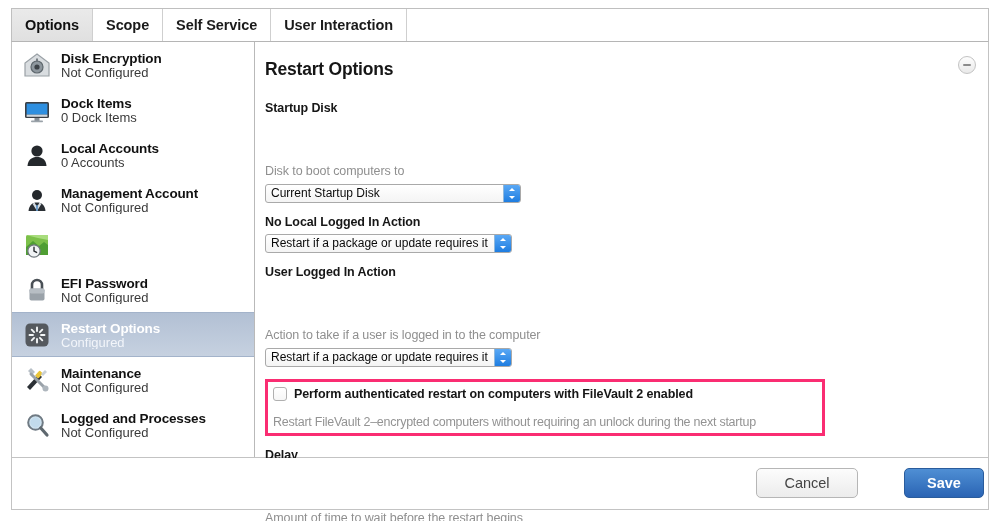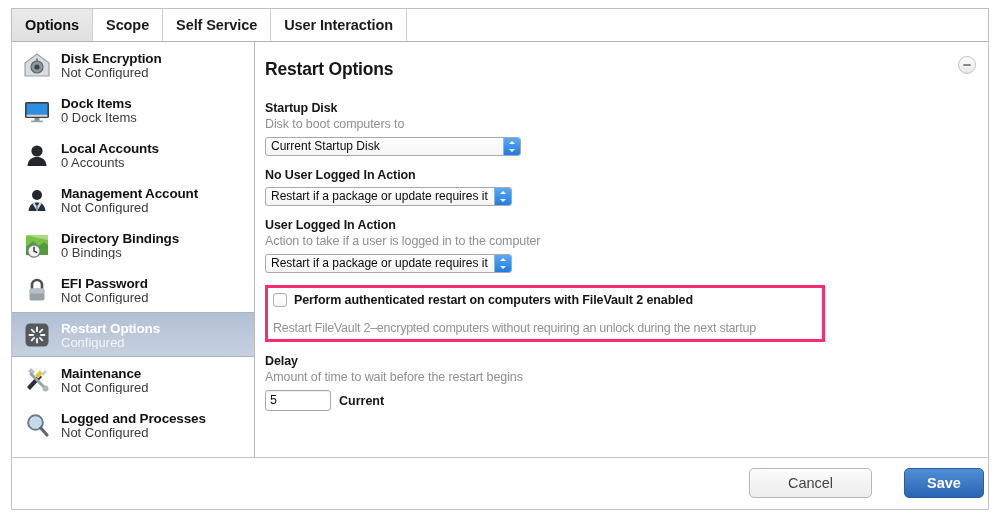--- a/index.html
+++ b/index.html
@@ -165,20 +165,21 @@
     font-weight: bold;
     color: #161616;
     line-height: 16px;
     letter-spacing: -0.1px;
   }
   .field-help {
     font-size: 12.5px;
     color: #8f8f8f;
     line-height: 17px;
     letter-spacing: -0.1px;
+    margin-top: 47px;
   }
 
   
   .popup {
     display: inline-flex;
     align-items: flex-start;
     height: 19px;
     margin-top: 4px;
     border: 1px solid #a9a9a9;
     border-radius: 3px;
@@ -306,22 +307,22 @@
     height: 30px;
     border-radius: 5px;
     font-size: 14.5px;
     display: flex;
     align-items: center;
     justify-content: center;
     box-sizing: border-box;
     cursor: default;
   }
   .btn-cancel {
-    right: 116px;
-    width: 123px;
+    right: 130px;
+    width: 102px;
     background: linear-gradient(to bottom, #fcfcfc, #ececec);
     border: 1px solid #b6b6b6;
     color: #444444;
   }
   .btn-save {
     right: 4px;
     width: 80px;
     background: linear-gradient(to bottom, #4f8fd4, #2a64b4);
     border: 1px solid #2a5c9c;
     color: #ffffff;
@@ -409,24 +410,20 @@
 
       <div class="side-item">
         <div class="side-icon">
           <svg class="ic" viewBox="0 0 30 30">
             <rect x="4" y="5" width="22" height="20" rx="1.5" fill="#7cc04a"></rect>
             <path d="M4 17 L11 11 L17 16 L22 12 L26 15 L26 25 L4 25 Z" fill="#4f9e33"></path>
             <path d="M4 5 L26 5 L26 10 L16 8 Z" fill="#a8dc7d"></path>
             <circle cx="12" cy="21" r="6.2" fill="#f0f3f5" stroke="#6e767c" stroke-width="1.3"></circle>
             <path d="M12 17.2 L12 21 L14.6 22.4" stroke="#2a2e32" stroke-width="1.4" fill="none" stroke-linecap="round"></path>
           </svg>
-        </div>
-        <div class="side-text">
-          <div class="side-title">Directory Bindings</div>
-          <div class="side-sub">0 Bindings</div>
         </div>
       </div>
 
       <div class="side-item">
         <div class="side-icon">
           <svg class="ic" viewBox="0 0 30 30">
             <path d="M10 14 L10 10 A5 5 0 0 1 20 10 L20 14" fill="none" stroke="#4a5056" stroke-width="2.6"></path>
             <rect x="7.5" y="13.5" width="15" height="12" rx="1.8" fill="#9aa2a9"></rect>
             <rect x="7.5" y="13.5" width="15" height="5" rx="1.8" fill="#b7bec4"></rect>
           </svg>
@@ -501,21 +498,21 @@
       <div class="field">
         <div class="field-label">Startup Disk</div>
         <div class="field-help">Disk to boot computers to</div>
         <div class="popup wide">
           <span class="popup-text">Current Startup Disk</span>
           <span class="popup-arrow"></span>
         </div>
       </div>
 
       <div class="field">
-        <div class="field-label">No User Logged In Action</div>
+        <div class="field-label">No Local Logged In Action</div>
         <div class="popup">
           <span class="popup-text">Restart if a package or update requires it</span>
           <span class="popup-arrow"></span>
         </div>
       </div>
 
       <div class="field">
         <div class="field-label">User Logged In Action</div>
         <div class="field-help">Action to take if a user is logged in to the computer</div>
         <div class="popup">

